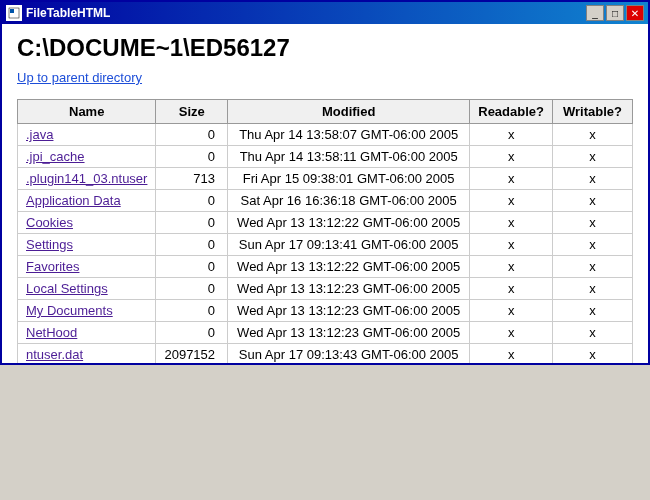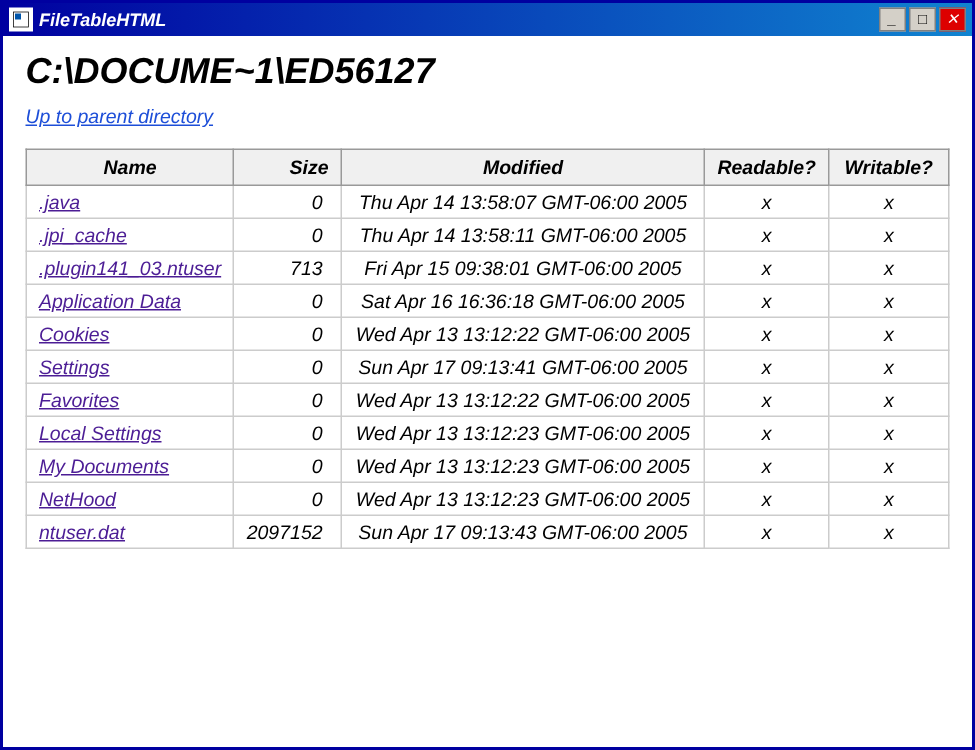--- a/index.html
+++ b/index.html
@@ -6,26 +6,25 @@
     body {
       font-family: Arial, sans-serif;
       font-size: 13px;
       background: #d4d0c8;
       width: 650px;
       height: 500px;
       overflow: hidden;
     }
     .window {
       width: 650px;
-      height: 500px;
+      height: 365px;
       border: 2px solid #0000a0;
       display: flex;
       flex-direction: column;
       background: #fff;
-      font-style: italic;
     }
     .title-bar {
       background: linear-gradient(to right, #0000a0, #1084d0);
       color: white;
       height: 22px;
       display: flex;
       align-items: center;
       padding: 0 4px;
       flex-shrink: 0;
       justify-content: space-between;
@@ -92,21 +91,21 @@
       font-size: 13px;
     }
     thead th {
       border: 1px solid #999;
       padding: 4px 8px;
       background: #f0f0f0;
       font-weight: bold;
       text-align: center;
     }
     thead th.name-col { text-align: center; width: 110px; }
-    thead th.size-col { text-align: right; width: 60px; }
+    thead th.size-col { text-align: center; width: 60px; }
     thead th.modified-col { text-align: center; }
     thead th.readable-col { text-align: center; width: 80px; }
     thead th.writable-col { text-align: center; width: 80px; }
     tbody td {
       border: 1px solid #ccc;
       padding: 3px 8px;
     }
     tbody td.name-cell a {
       color: #4c1d95;
       text-decoration: underline;

